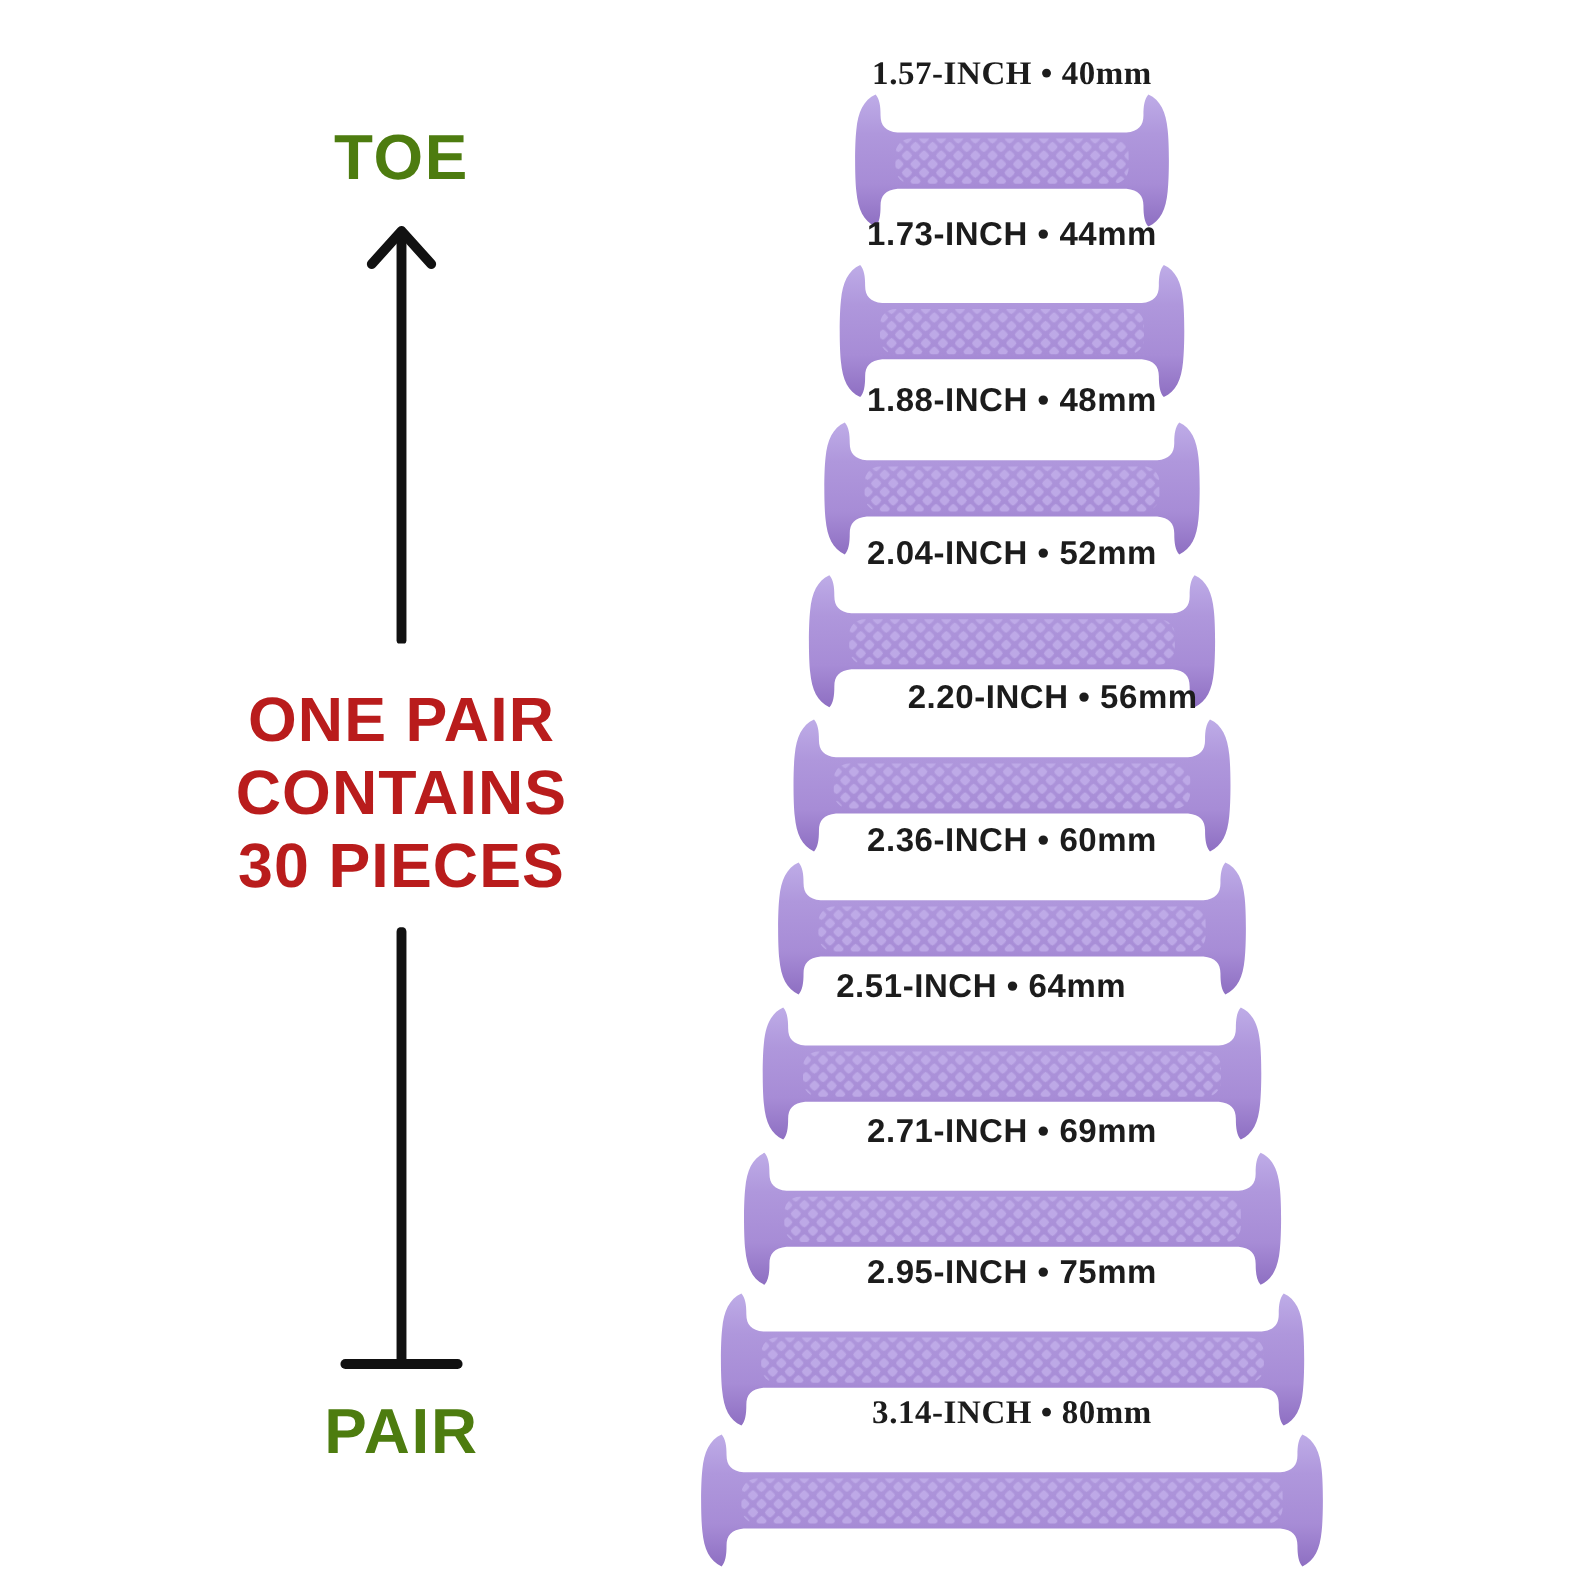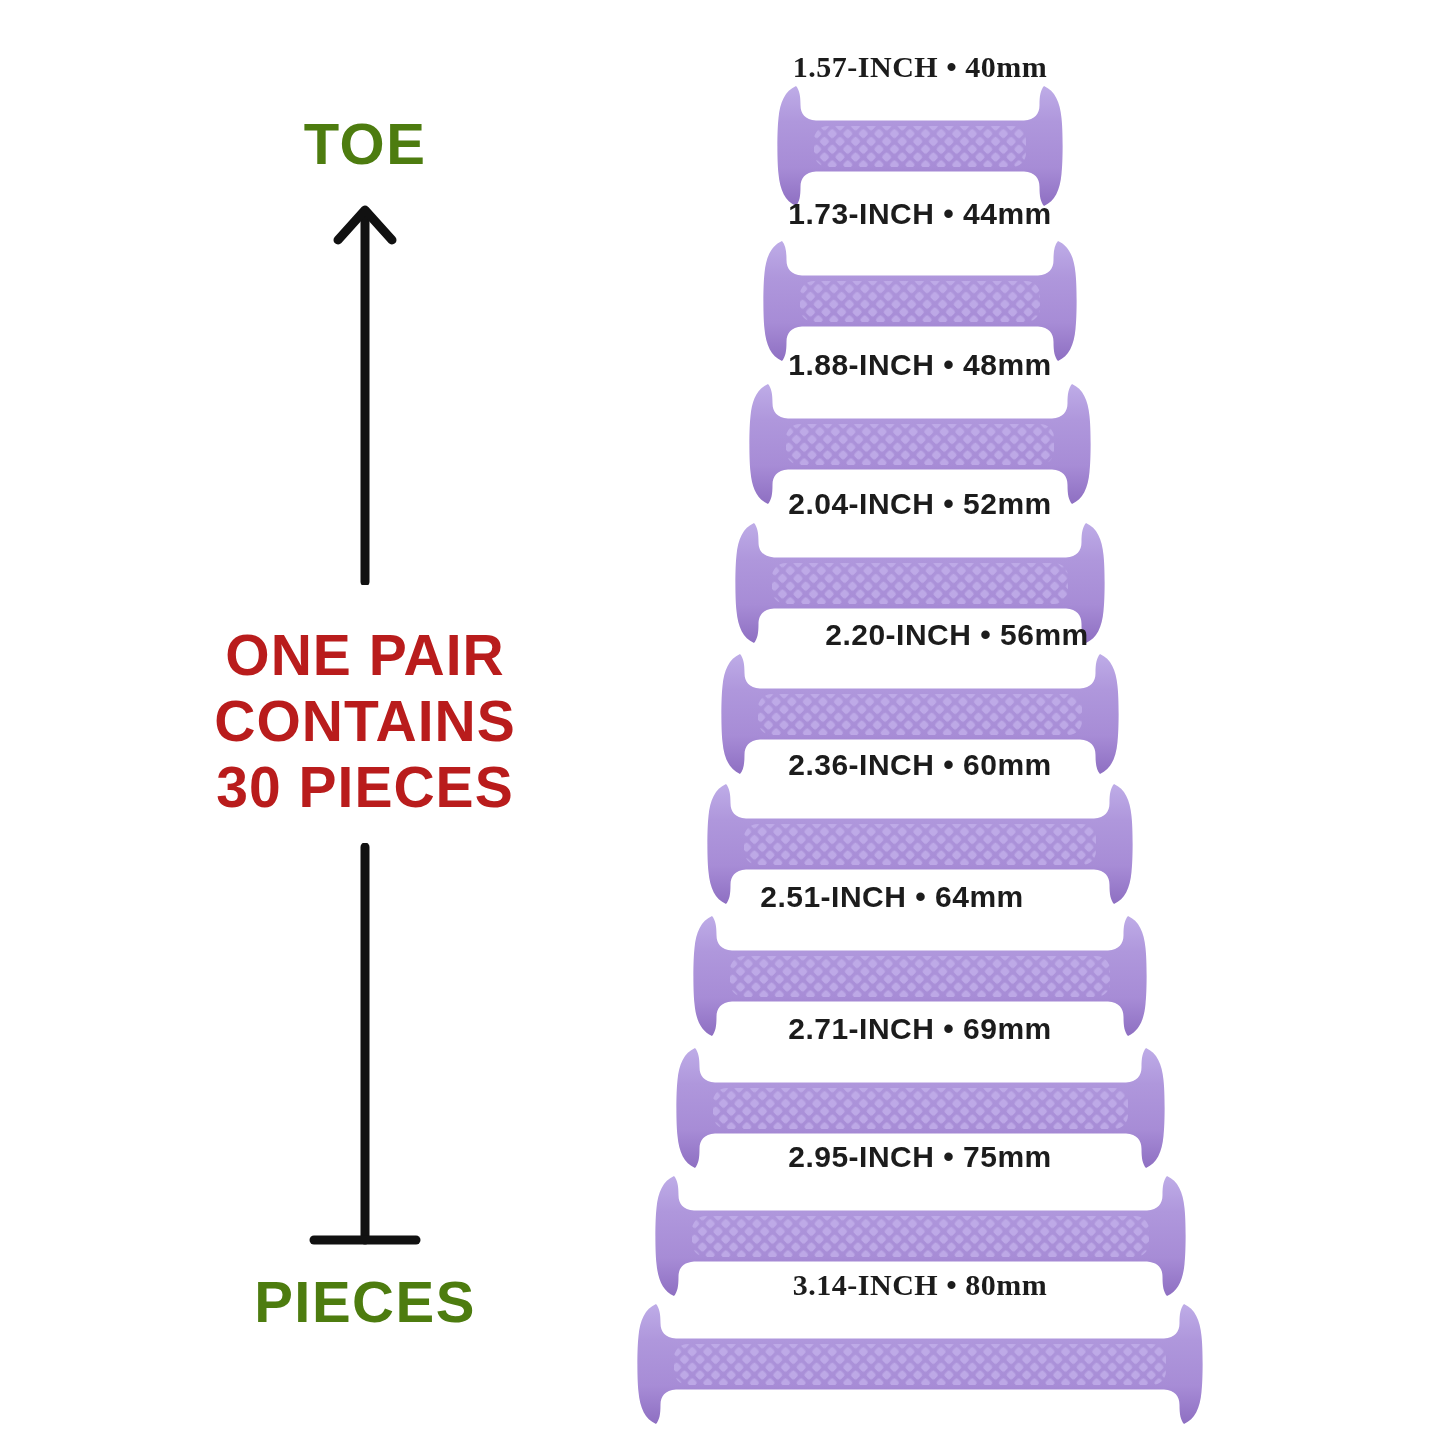--- a/index.html
+++ b/index.html
@@ -75,21 +75,21 @@
     <span>ONE PAIR</span>
     <span>CONTAINS</span>
     <span>30 PIECES</span>
   </div>
 
   <svg class="annot-svg" style="left:308px; top:843px;" width="114" height="406" viewBox="0 0 114 406">
     <line x1="57" y1="4" x2="57" y2="397" stroke="#111111" stroke-width="9" stroke-linecap="round"></line>
     <line x1="6" y1="397" x2="108" y2="397" stroke="#111111" stroke-width="9" stroke-linecap="round"></line>
   </svg>
 
-  <div class="big-label" style="left:365px; top:1268px;">PIECES</div>
+  <div class="big-label" style="left:365px; top:1268px;">PAIR</div>
 
   <div id="rows">
       <div class="size-label" style="left: 920px; top: 50px; font-family: Liberation Serif, serif;">1.57-INCH • 40mm</div>
       <svg class="lace" width="300" height="130" viewBox="0 0 300 130" style="left: 770px; top: 81px;">
         <path d="M 26 5 C 15 10, 10 21, 8.5 37 C 7 50, 7 80, 8.5 93 C 10 109, 15 120, 26 125 C 29.5 121, 30.5 115, 30.5 106 C 30.5 97, 35 91.5, 46 90.5 L 254 90.5 C 265 91.5, 269.5 97, 269.5 106 C 269.5 115, 270.5 121, 274 125 C 285 120, 290 109, 291.5 93 C 293 80, 293 50, 291.5 37 C 290 21, 285 10, 274 5 C 270.5 9, 269.5 15, 269.5 24 C 269.5 33, 265 38.5, 254 39.5 L 46 39.5 C 35 38.5, 30.5 33, 30.5 24 C 30.5 15, 29.5 9, 26 5 Z" fill="url(#laceGrad)"></path>
         <rect x="44" y="45" width="212" height="41" rx="14" fill="url(#laceTex)" opacity="0.8"></rect>
       </svg>
       <div class="size-label" style="left: 920px; top: 197px;">1.73-INCH • 44mm</div>
       <svg class="lace" width="328" height="130" viewBox="0 0 328 130" style="left: 756px; top: 236px;">
         <path d="M 26 5 C 15 10, 10 21, 8.5 37 C 7 50, 7 80, 8.5 93 C 10 109, 15 120, 26 125 C 29.5 121, 30.5 115, 30.5 106 C 30.5 97, 35 91.5, 46 90.5 L 282 90.5 C 293 91.5, 297.5 97, 297.5 106 C 297.5 115, 298.5 121, 302 125 C 313 120, 318 109, 319.5 93 C 321 80, 321 50, 319.5 37 C 318 21, 313 10, 302 5 C 298.5 9, 297.5 15, 297.5 24 C 297.5 33, 293 38.5, 282 39.5 L 46 39.5 C 35 38.5, 30.5 33, 30.5 24 C 30.5 15, 29.5 9, 26 5 Z" fill="url(#laceGrad)"></path>

